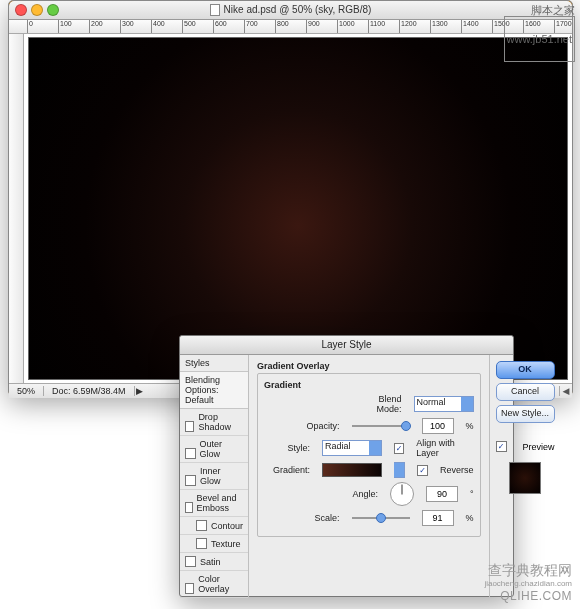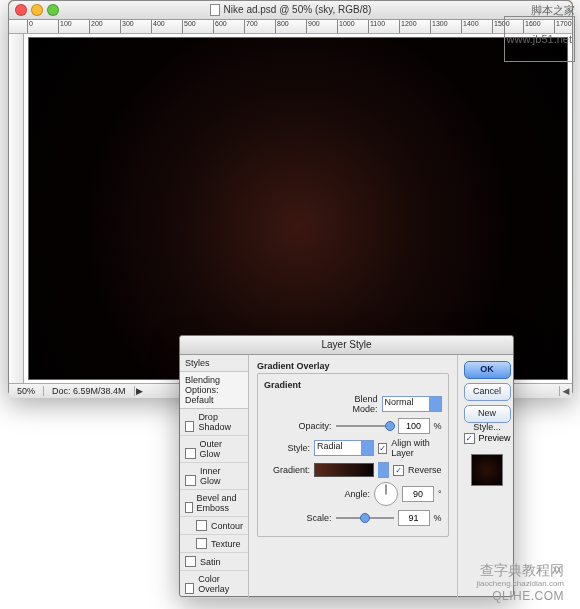--- a/index.html
+++ b/index.html
@@ -18,56 +18,56 @@
 .canvas-wrap{flex:1;background:#fff;display:flex;align-items:center;justify-content:center;padding:4px}
 .canvas{width:100%;height:100%;background:radial-gradient(circle at 50% 55%,#3a1710 0%,#170907 35%,#060101 65%,#000 100%);border:1px solid #666}
 .statusbar{height:14px;border-top:1px solid #aaa;background:linear-gradient(#f4f4f4,#e2e2e2);display:flex;align-items:center;font-size:9px;color:#222}
 .status-zoom{width:34px;border-right:1px solid #aaa;text-align:center}
 .status-doc{padding:0 8px;border-right:1px solid #aaa}
 .status-arrow{width:10px;text-align:center;color:#333}
 .scroll-hint{margin-left:auto;width:12px;border-left:1px solid #aaa;color:#555;text-align:center}
 
 .water1{position:absolute;top:4px;right:5px;color:#666;font-size:11px;text-align:right;line-height:1.1}
 .water1 span{border:1px solid #888;padding:16px 2px;display:inline-block}
-.water2{position:absolute;bottom:6px;right:16px;color:#999;font-size:12px;text-align:right;line-height:1.2}
+.water2{position:absolute;bottom:6px;right:8px;color:#999;font-size:12px;text-align:right;line-height:1.2}
 .water2 .cn{font-size:14px}
 .water2 .en{letter-spacing:.5px}
 
 .dialog{left:179px;top:335px;width:333px;height:260px;background:#ececec;border:1px solid #777;border-radius:3px}
 .dlg-title{height:18px;background:linear-gradient(#f3f3f3,#d6d6d6);border-bottom:1px solid #999;border-radius:3px 3px 0 0;text-align:center;line-height:18px;font-size:10px;color:#222}
 .dlg-body{display:flex;height:calc(100% - 18px)}
 .styles-col{width:90px;border-right:1px solid #bfbfbf;display:flex;flex-direction:column}
 .styles-head{padding:3px 5px;font-size:9px;color:#222;border-bottom:1px solid #c6c6c6}
 .styles-sub{padding:3px 5px;font-size:9px;color:#222;background:#f4f4f4;border-bottom:1px solid #c6c6c6}
 .style-item{display:flex;align-items:flex-end;gap:4px;padding:3px 5px;font-size:9px;color:#222;border-bottom:1px solid #d4d4d4}
 .style-item.indent{padding-left:16px}
 .cb{width:9px;height:9px;border:1px solid #777;background:#fff;display:inline-flex;align-items:center;justify-content:center;font-size:8px;color:#1a3ea0}
 .cb.chk::before{content:"✓"}
 
 .opts-col{flex:1;padding:6px 8px;border-right:1px solid #bfbfbf;font-size:9px;color:#222}
 .group-title{font-weight:bold;margin-bottom:2px}
 .group-box{border:1px solid #bbb;border-radius:2px;padding:6px}
-.row{display:flex;align-items:center;gap:4px;margin:4px 0;justify-content:flex-end}
+.row{display:flex;align-items:center;gap:12px;margin:4px 0;justify-content:flex-end}
 .row .lbl{text-align:right;flex:0 0 46px}
 .sel{height:14px;border:1px solid #7a9ad0;background:#fff;font-size:9px;padding:0 2px;min-width:54px}
 .sel.end{background:linear-gradient(90deg,#fff 80%,#6fa2e8 80%)}
 .num{width:26px;height:12px;border:1px solid #999;background:#fff;text-align:center;font-size:9px}
 .pct{font-size:9px}
 .grad-sw{width:58px;height:12px;border:1px solid #555;background:linear-gradient(90deg,#5a2a1c,#0a0303)}
 .grad-end{width:10px;height:14px;background:#6fa2e8;border:1px solid #7a9ad0;border-left:none}
 .slider{position:relative;width:58px;height:10px}
 .slider .track{position:absolute;top:4px;left:0;right:0;height:2px;background:#999}
 .slider .thumb{position:absolute;top:0;width:8px;height:8px;border-radius:50%;background:#6fa2e8;border:1px solid #3b6db8}
 .dial{width:22px;height:22px;border:1px solid #999;border-radius:50%;background:#fff;position:relative}
 .dial::after{content:"";position:absolute;left:50%;top:50%;width:10px;height:1px;background:#333;transform-origin:left;transform:rotate(-90deg)}
 
 .btn-col{width:64px;padding:6px;display:flex;flex-direction:column;gap:4px;align-items:stretch}
 .mac-btn{height:16px;border:1px solid #7a9ad0;border-radius:5px;background:linear-gradient(#fefefe,#dce6f4);font-size:9px;color:#222;text-align:center;line-height:14px}
 .mac-btn.primary{background:linear-gradient(#bcd5fb,#5c98ec);border-color:#3d72c4;color:#062050;font-weight:bold}
-.preview-row{display:flex;gap:4px;font-size:9px;margin-top:6px}
+.preview-row{display:flex;align-items:center;gap:16px;font-size:9px;margin-top:14px}
 .prev-sw{margin:6px auto 0;width:30px;height:30px;border:1px solid #777;background:radial-gradient(circle at 50% 50%,#2a1008,#040000)}
 </style>
 </head>
 <body>
 
 <div class="shadow-box ps-window">
   <div class="titlebar">
     <div class="traffic">
       <div class="dot red"></div>
       <div class="dot yellow"></div>

